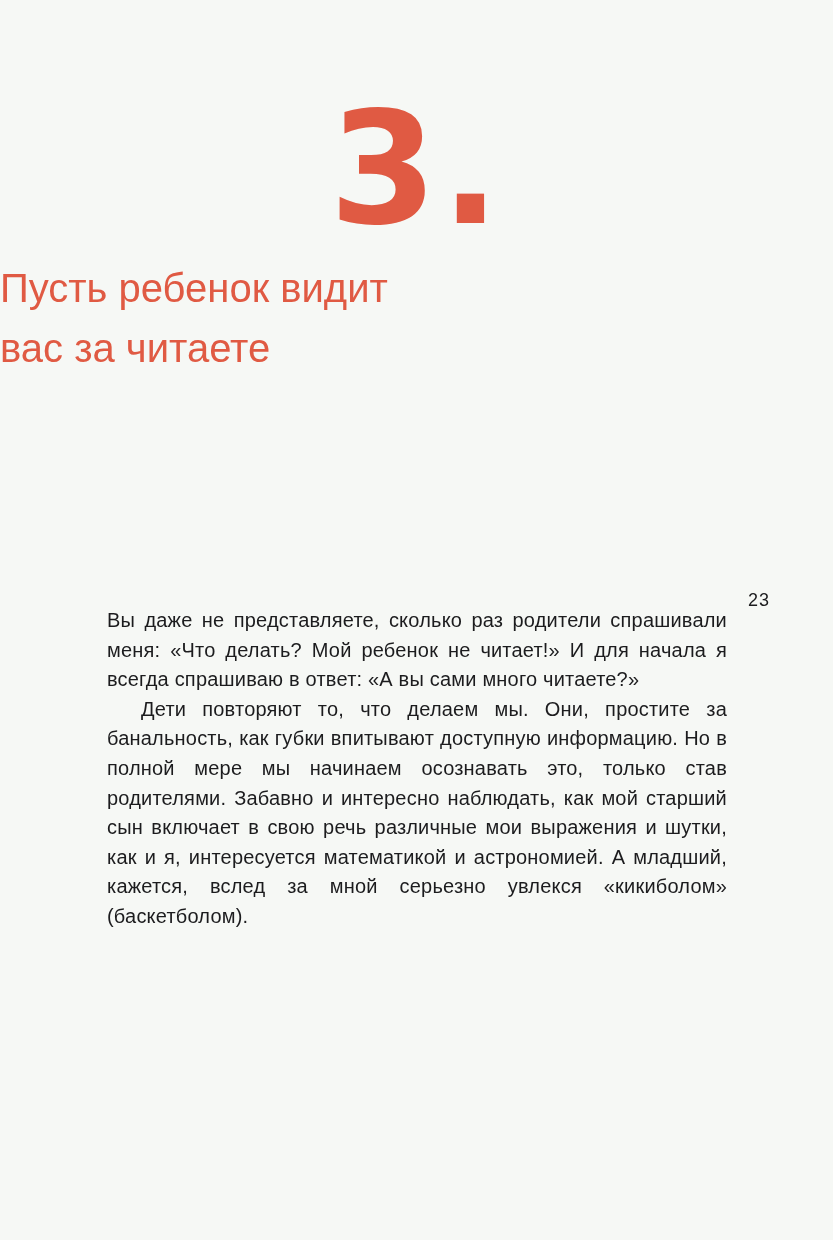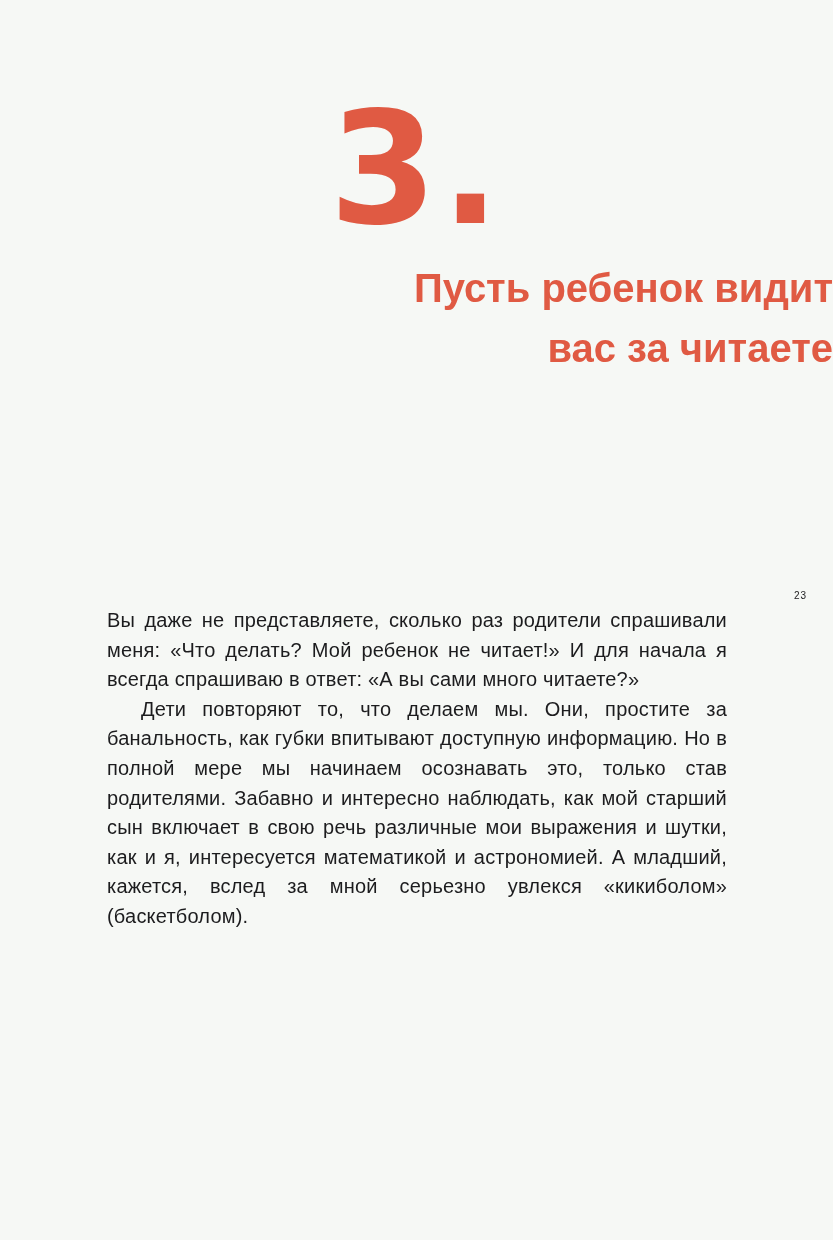--- a/index.html
+++ b/index.html
@@ -31,41 +31,39 @@
     line-height: 1;
     letter-spacing: 4px;
     color: var(--accent, #E05A43);
   }
 
   .chapter-title {
     position: absolute;
     top: 258px;
     left: 0;
     width: 100%;
-    text-align: right;
+    text-align: left;
     font-family: "Liberation Sans", sans-serif;
-    font-weight: 700;
+    font-weight: 400;
     font-size: 40px;
     line-height: 60px;
     color: var(--accent, #E05A43);
-    padding-left: 36px;
   }
 
   .chapter-title .title-line {
     display: block;
   }
 
   .page-num {
     position: absolute;
     top: 590px;
     left: 748px;
-    font-size: 10px;
+    font-size: 18px;
     letter-spacing: 1px;
     color: var(--text, #1C1C1E);
-    margin-left: 46px;
   }
 
   .body-text {
     position: absolute;
     top: 578px;
     left: 107px;
     width: 620px;
     font-size: 20px;
     line-height: 29.6px;
     letter-spacing: 0.2px;

